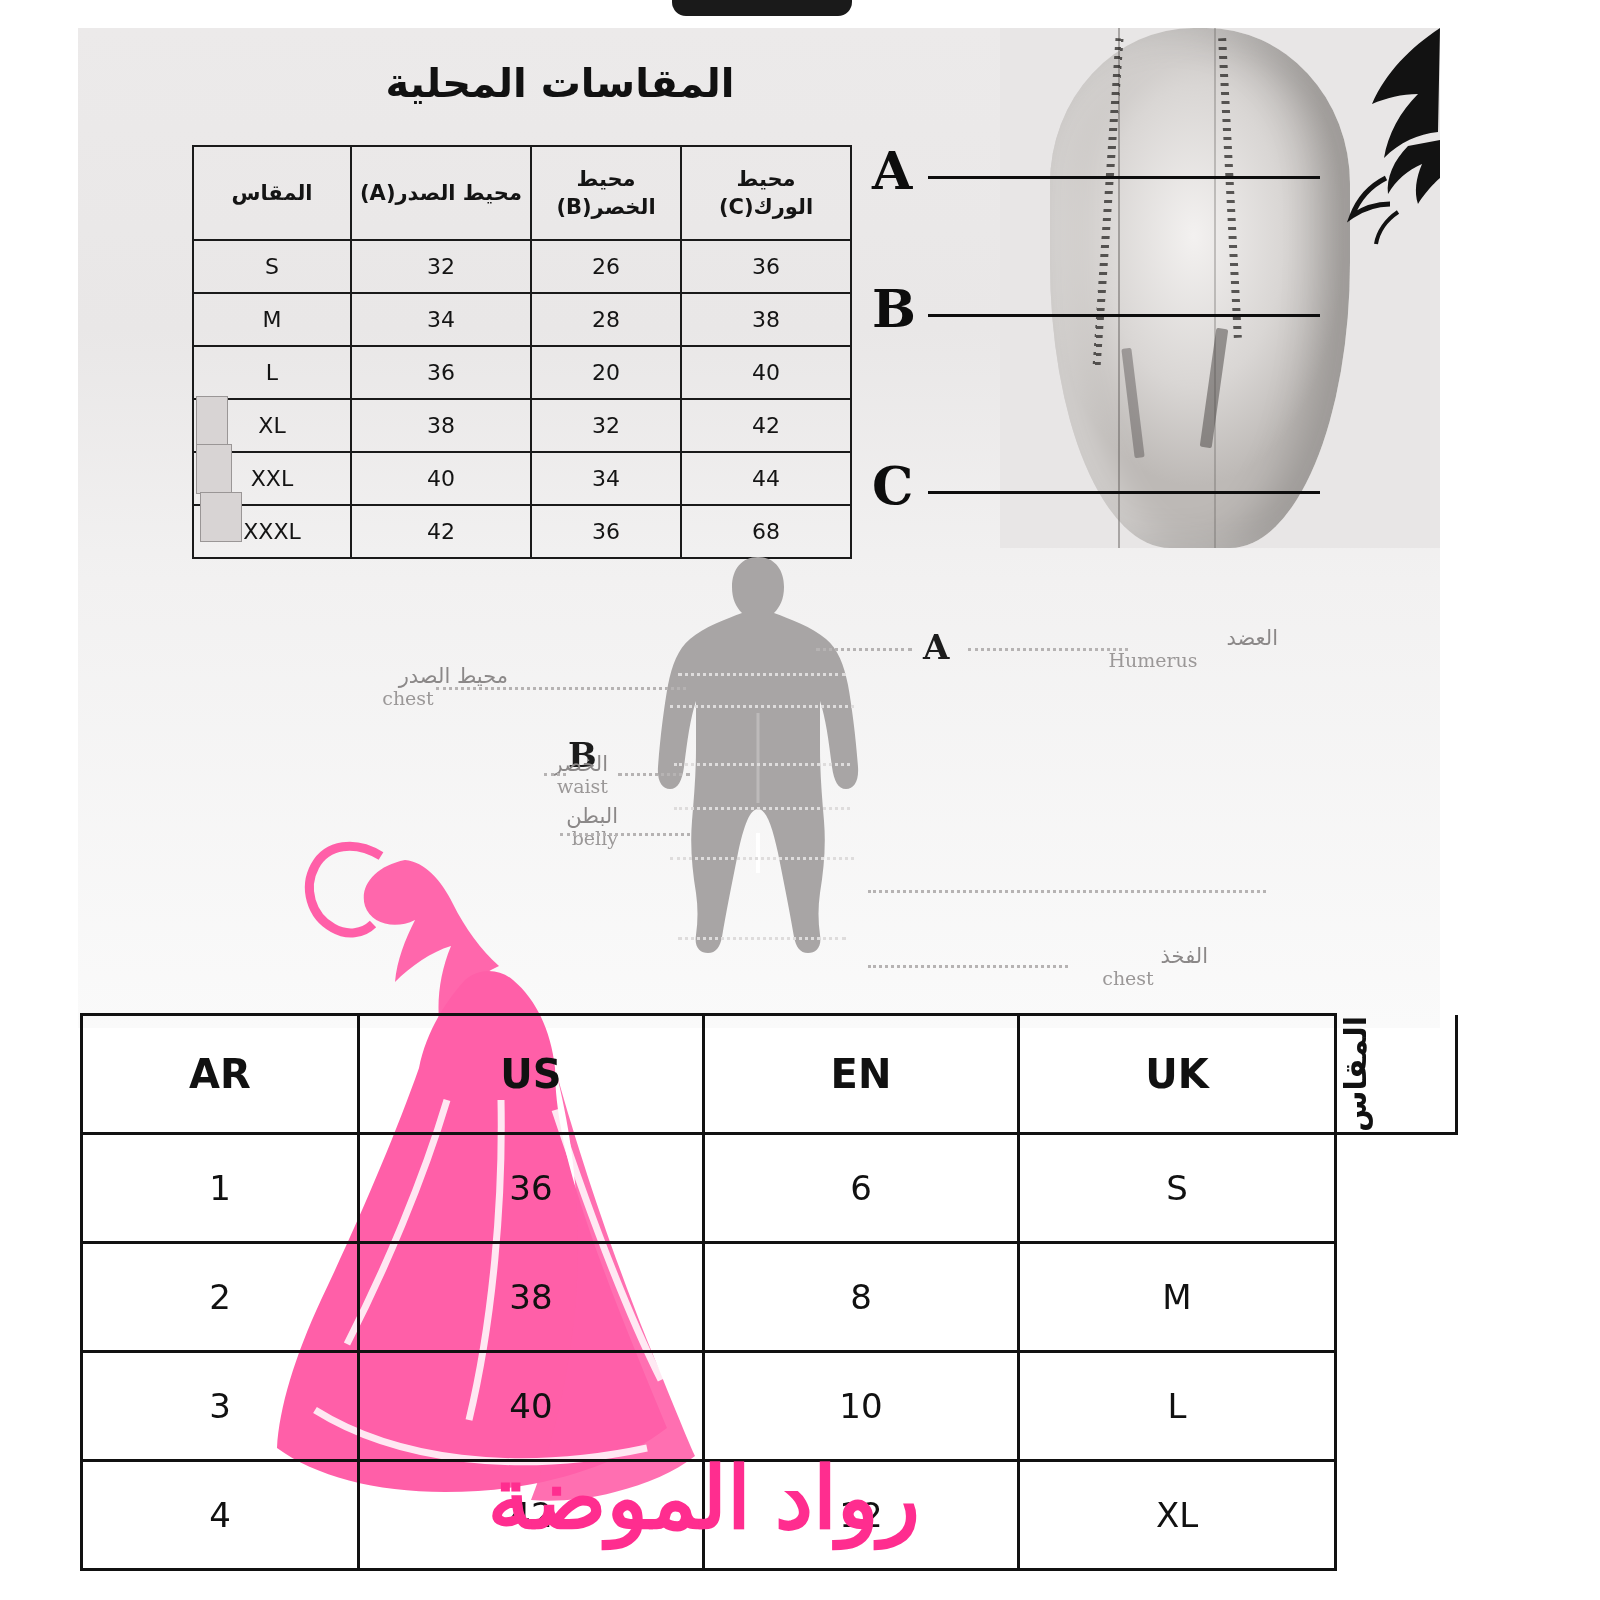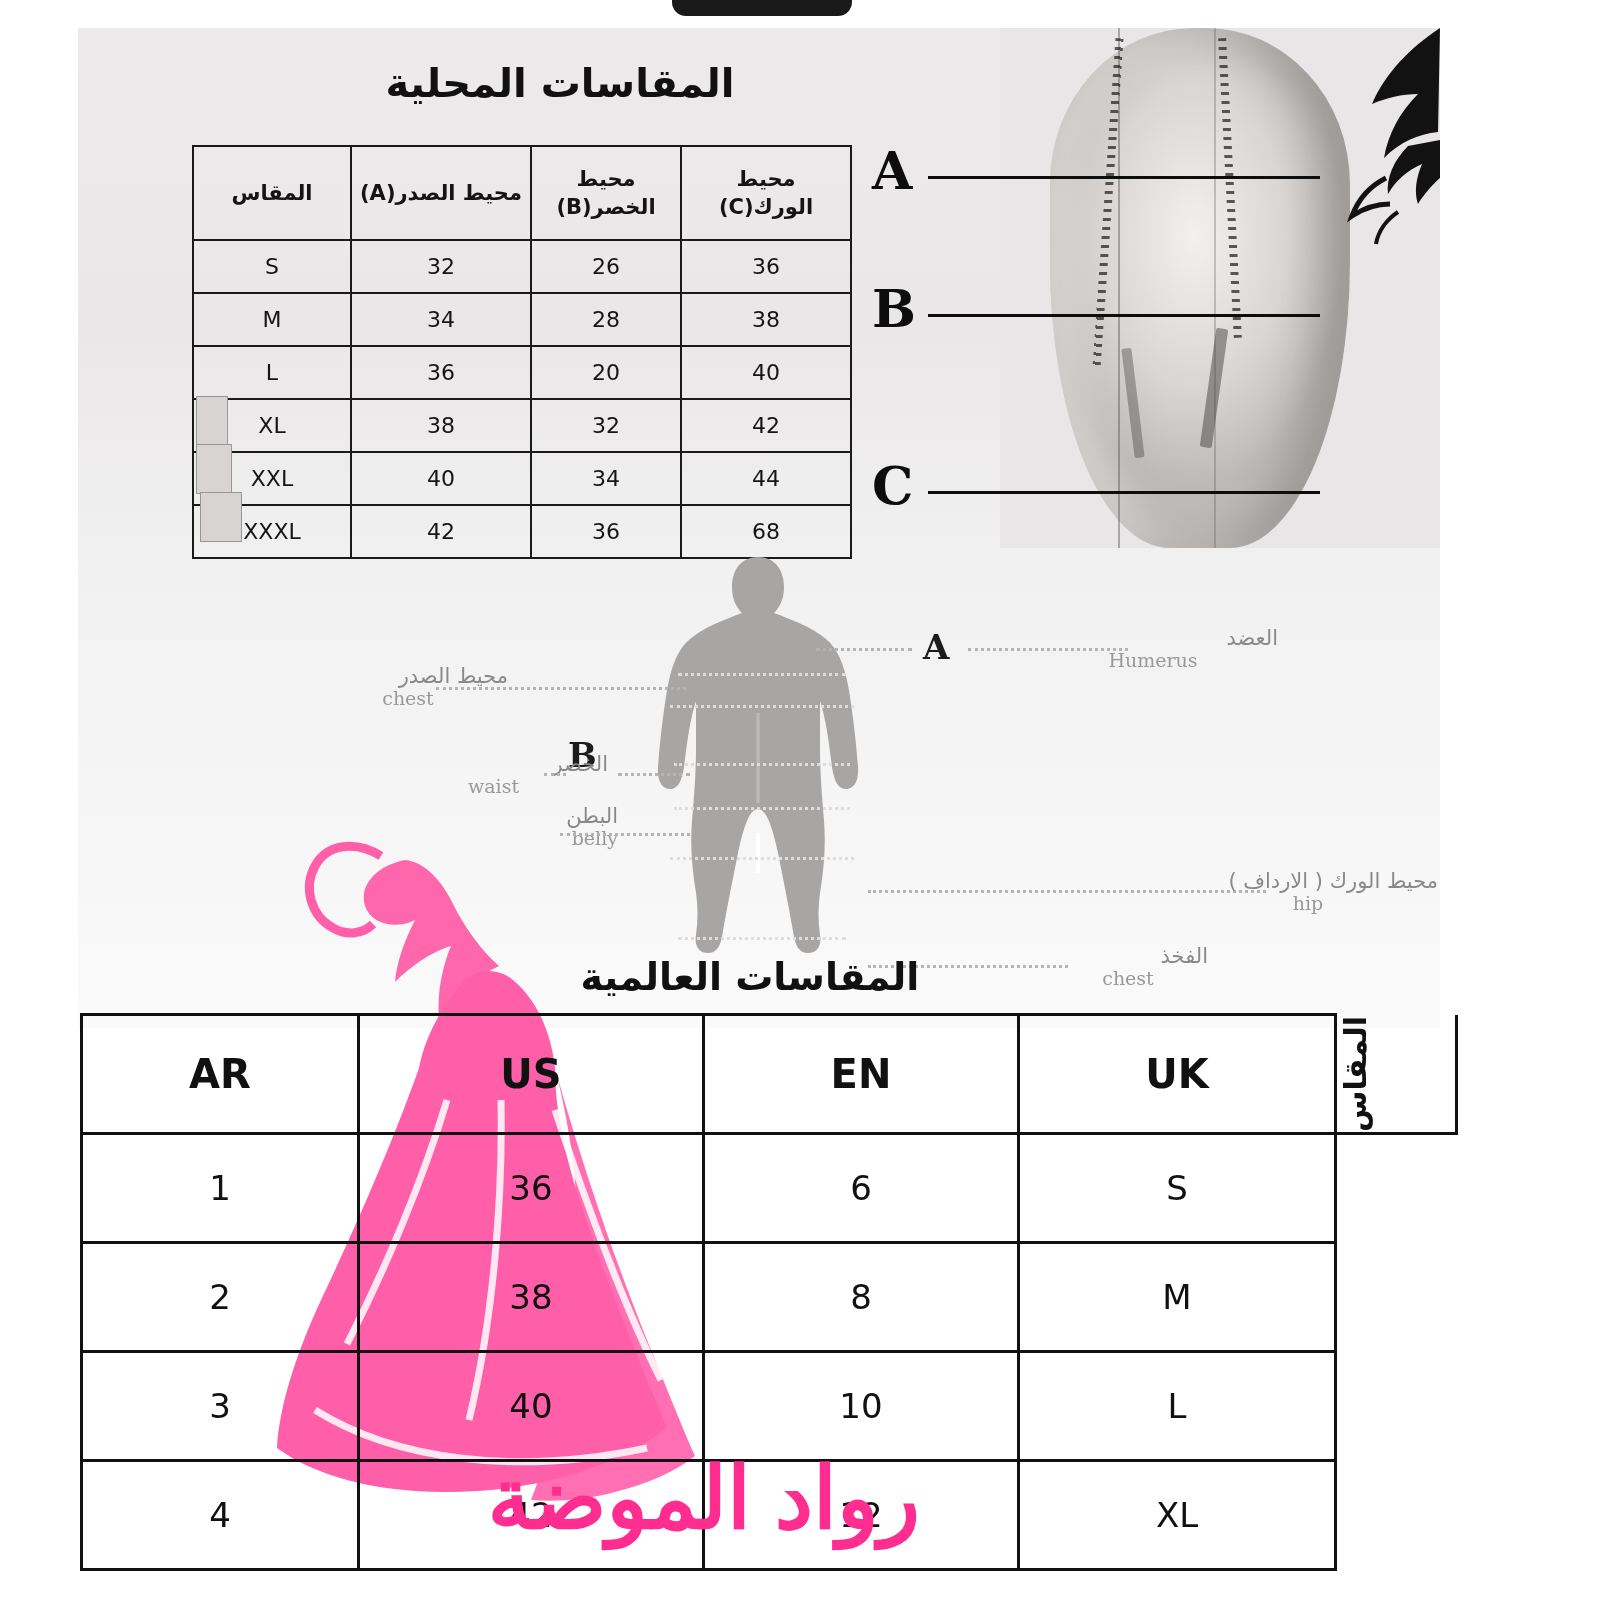--- a/index.html
+++ b/index.html
@@ -387,36 +387,32 @@
 
     <div class="diag-text" style="left:230px; top:120px; width:200px; text-align:right; direction:rtl;">
       <div class="diag-ar">محيط الصدر</div>
       <div class="diag-en" style="text-align:center;">chest</div>
     </div>
     <div class="dot-line" style="left:358px; top:142px; width:250px;"></div>
 
     <div class="diag-big" style="left:490px; top:190px;">B</div>
     <div class="diag-text" style="left:390px; top:208px; width:140px; text-align:right; direction:rtl;">
       <div class="diag-ar">الخصر</div>
-      <div class="diag-en" style="text-align:left;">waist</div>
+      <div class="diag-en" style="text-align:right;">waist</div>
     </div>
     <div class="dot-line" style="left:466px; top:228px; width:22px;"></div>
     <div class="dot-line" style="left:540px; top:228px; width:72px;"></div>
 
     <div class="diag-text" style="left:400px; top:260px; width:140px; text-align:right; direction:rtl;">
       <div class="diag-ar">البطن</div>
       <div class="diag-en" style="text-align:right;">belly</div>
     </div>
     <div class="dot-line" style="left:482px; top:288px; width:130px;"></div>
 
     <div class="dot-line" style="left:790px; top:345px; width:398px;"></div>
-    <div class="diag-text" style="left:1100px; top:325px; width:260px; text-align:right; direction:rtl;">
-      <div class="diag-ar">محيط الورك ( الارداف )</div>
-      <div class="diag-en" style="text-align:center;">hip</div>
-    </div>
 
     <div class="dot-line" style="left:790px; top:420px; width:200px;"></div>
     <div class="diag-text" style="left:970px; top:400px; width:160px; text-align:right; direction:rtl;">
       <div class="diag-ar">الفخذ</div>
       <div class="diag-en" style="text-align:center;">chest</div>
     </div>
   </div>
 
   <svg class="wm-dress" viewBox="0 0 460 760">
     <g fill="#ff5fa8">
@@ -434,21 +430,20 @@
                C300 640 318 560 322 480 C326 400 316 330 300 268 Z" opacity="0.9"></path>
     </g>
     <g fill="none" stroke="#ffffff" stroke-width="7" opacity="0.85">
       <path d="M192 300 C168 380 130 470 92 544"></path>
       <path d="M246 300 C248 400 238 520 214 620"></path>
       <path d="M300 310 C330 400 366 500 406 580"></path>
       <path d="M60 610 C140 660 260 676 392 648"></path>
     </g>
   </svg>
 
-  <div class="global-title">المقاسات العالمية</div>
 
   <table class="global">
     <thead>
       <tr>
         <th class="col-ar">AR</th>
         <th class="col-us">US</th>
         <th class="col-en">EN</th>
         <th class="col-uk">UK</th>
         <td class="col-side" rowspan="5" style="border-top:none;">
           <div class="side-label">المقاس</div>

